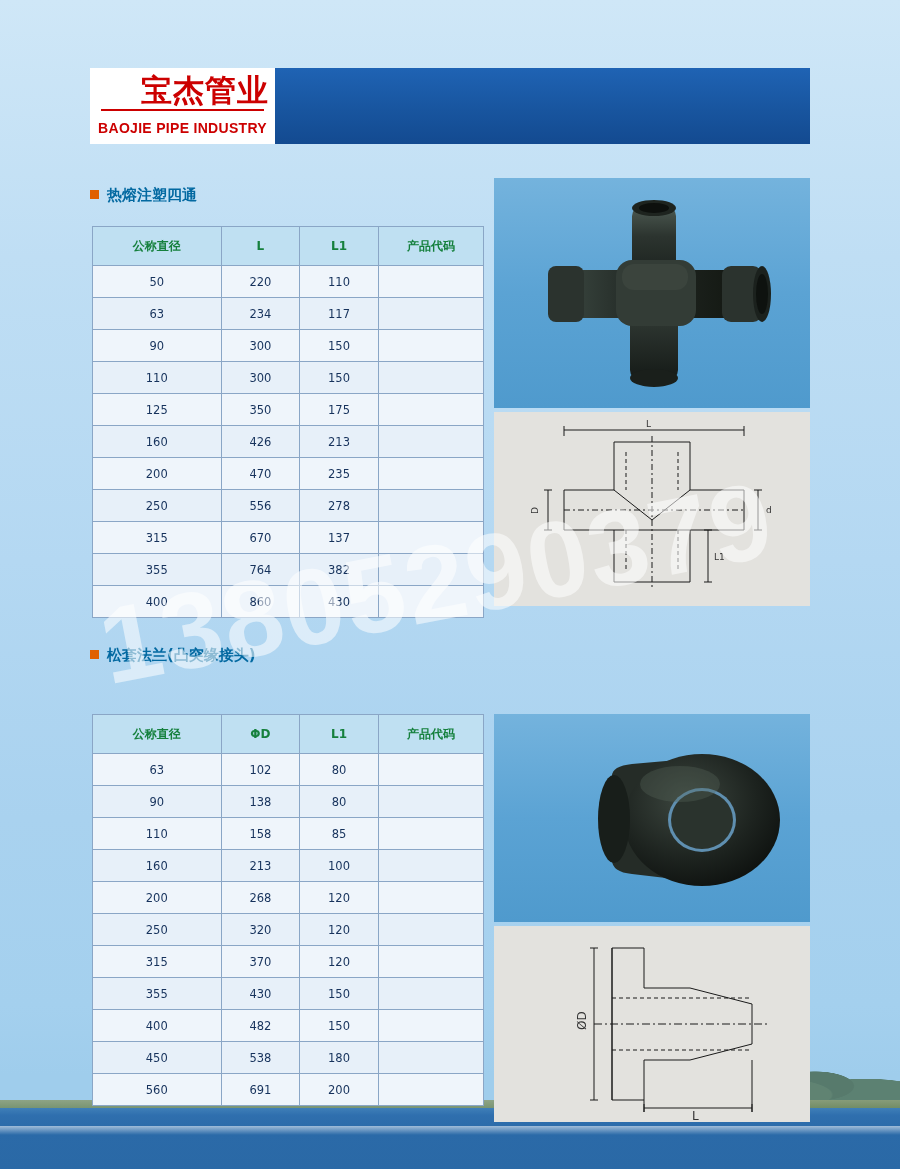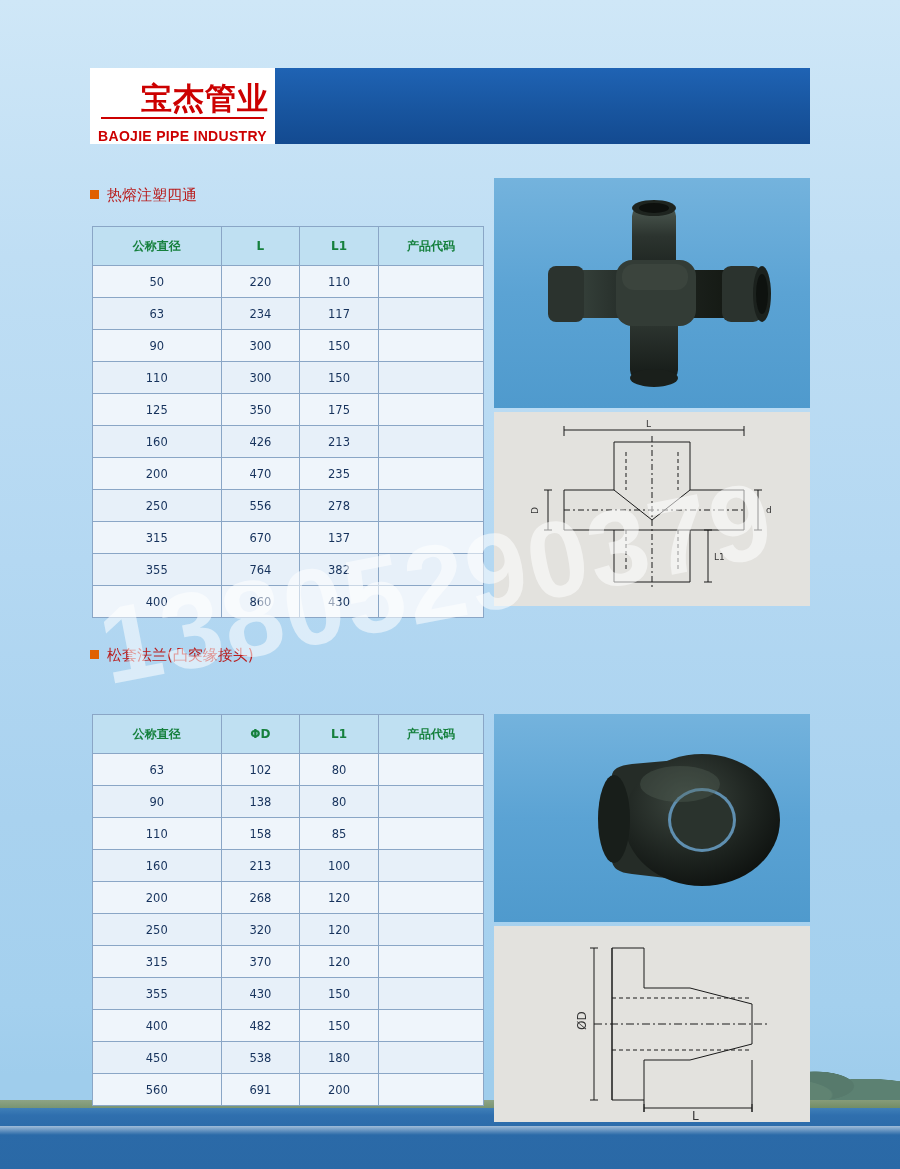--- a/index.html
+++ b/index.html
@@ -84,21 +84,21 @@
     background: #ffffff;
     text-align: center;
   }
   .logo-cn {
     font-family: Liberation Sans, sans-serif;
     font-weight: bold;
     font-size: 31px;
     color: #cc0000;
     letter-spacing: 1px;
     line-height: 1;
-    padding-top: 15px;
+    padding-top: 7px;
     margin-left: 45px;
   }
   .logo-en {
     font-family: "Liberation Sans", sans-serif;
     font-weight: bold;
     font-size: 14px;
     color: #cc0000;
     letter-spacing: .3px;
     margin-top: 9px;
   }
@@ -114,22 +114,22 @@
     top: 0;
     right: 0;
     height: 76px;
     background: linear-gradient(to bottom, #1f63b4 0%, #18559f 55%, #134a90 100%);
   }
 
   
   .section-title {
     position: absolute;
     font-size: 15px;
-    font-weight: normal;
-    color: #b91c1c;
+    font-weight: bold;
+    color: #0369a1;
     font-family: "DejaVu Sans", sans-serif;
     white-space: nowrap;
   }
   .section-title .sq {
     display: inline-block;
     width: 9px;
     height: 9px;
     background: #e06000;
     margin-right: 8px;
     vertical-align: 1px;

